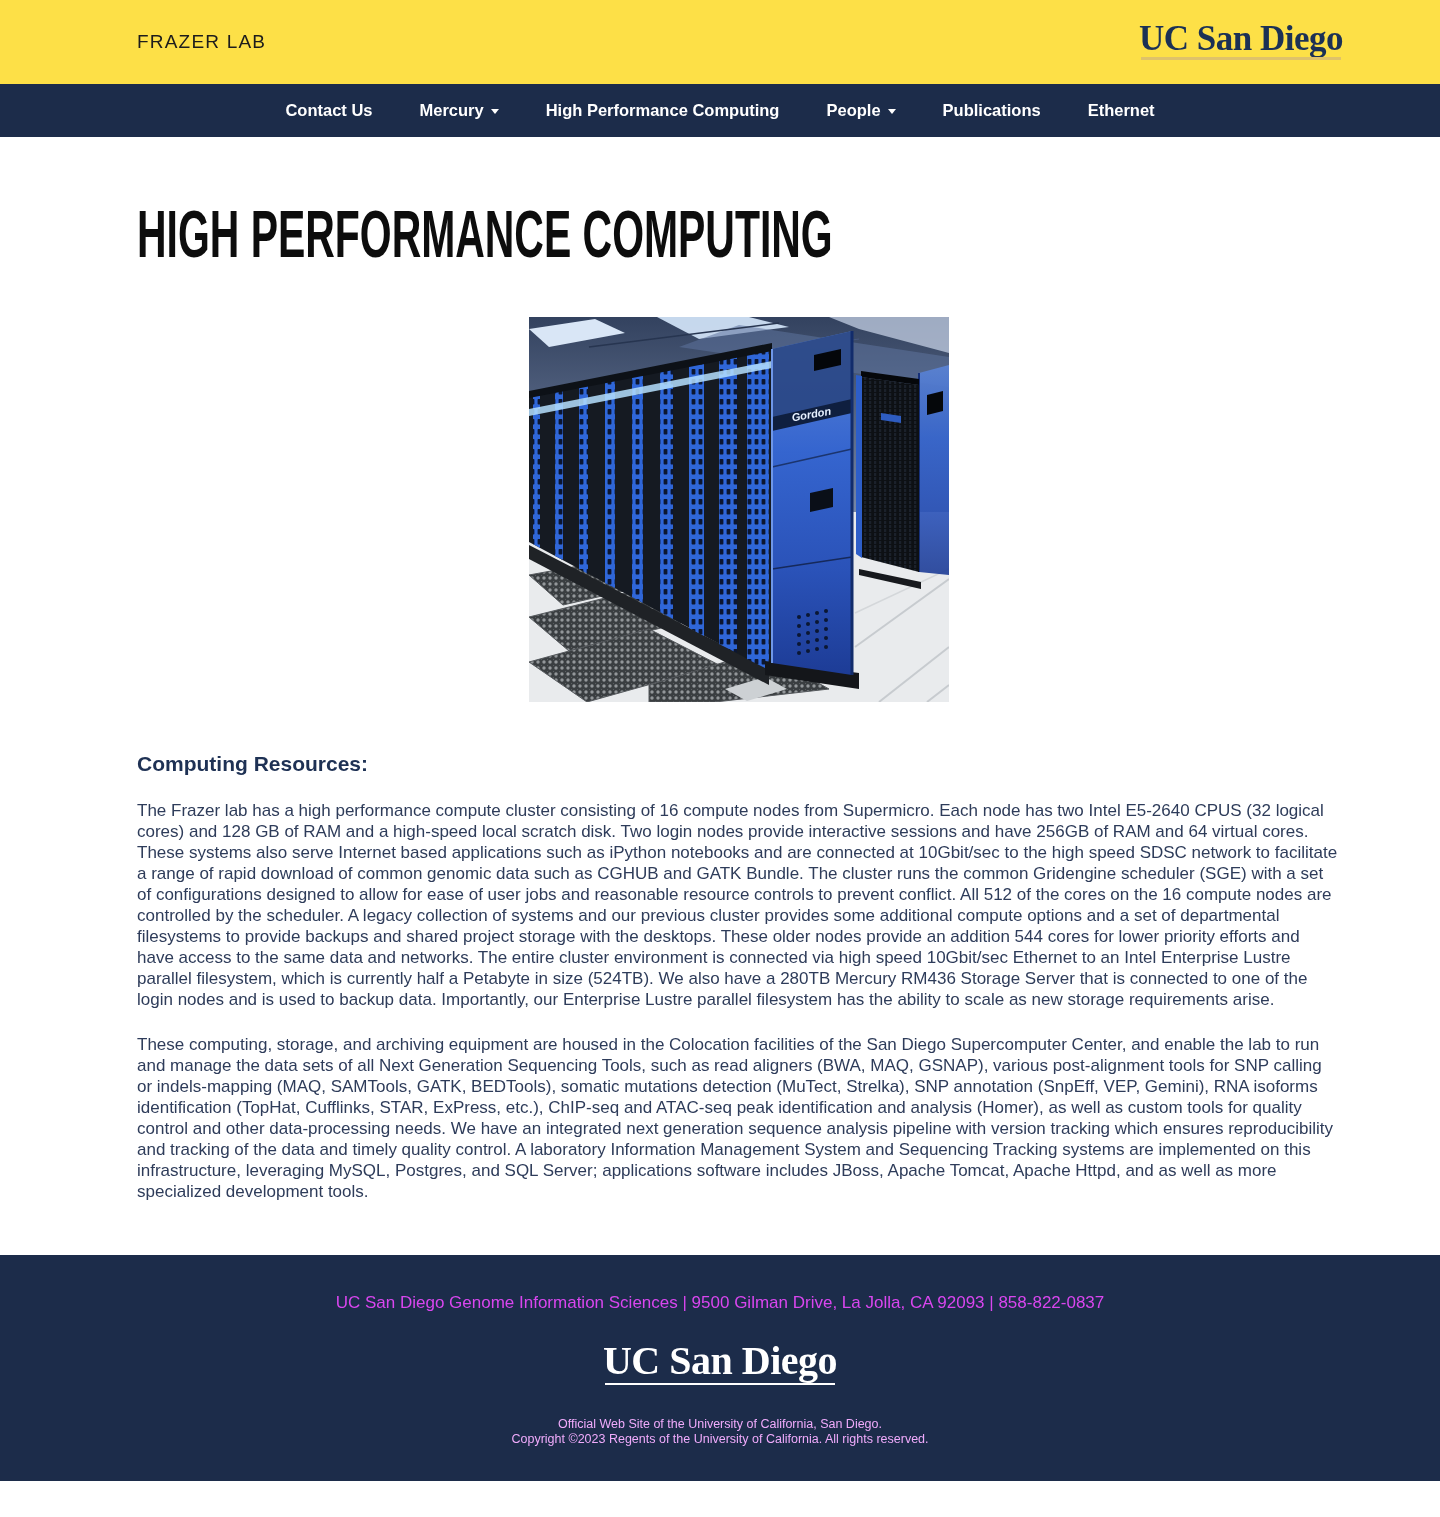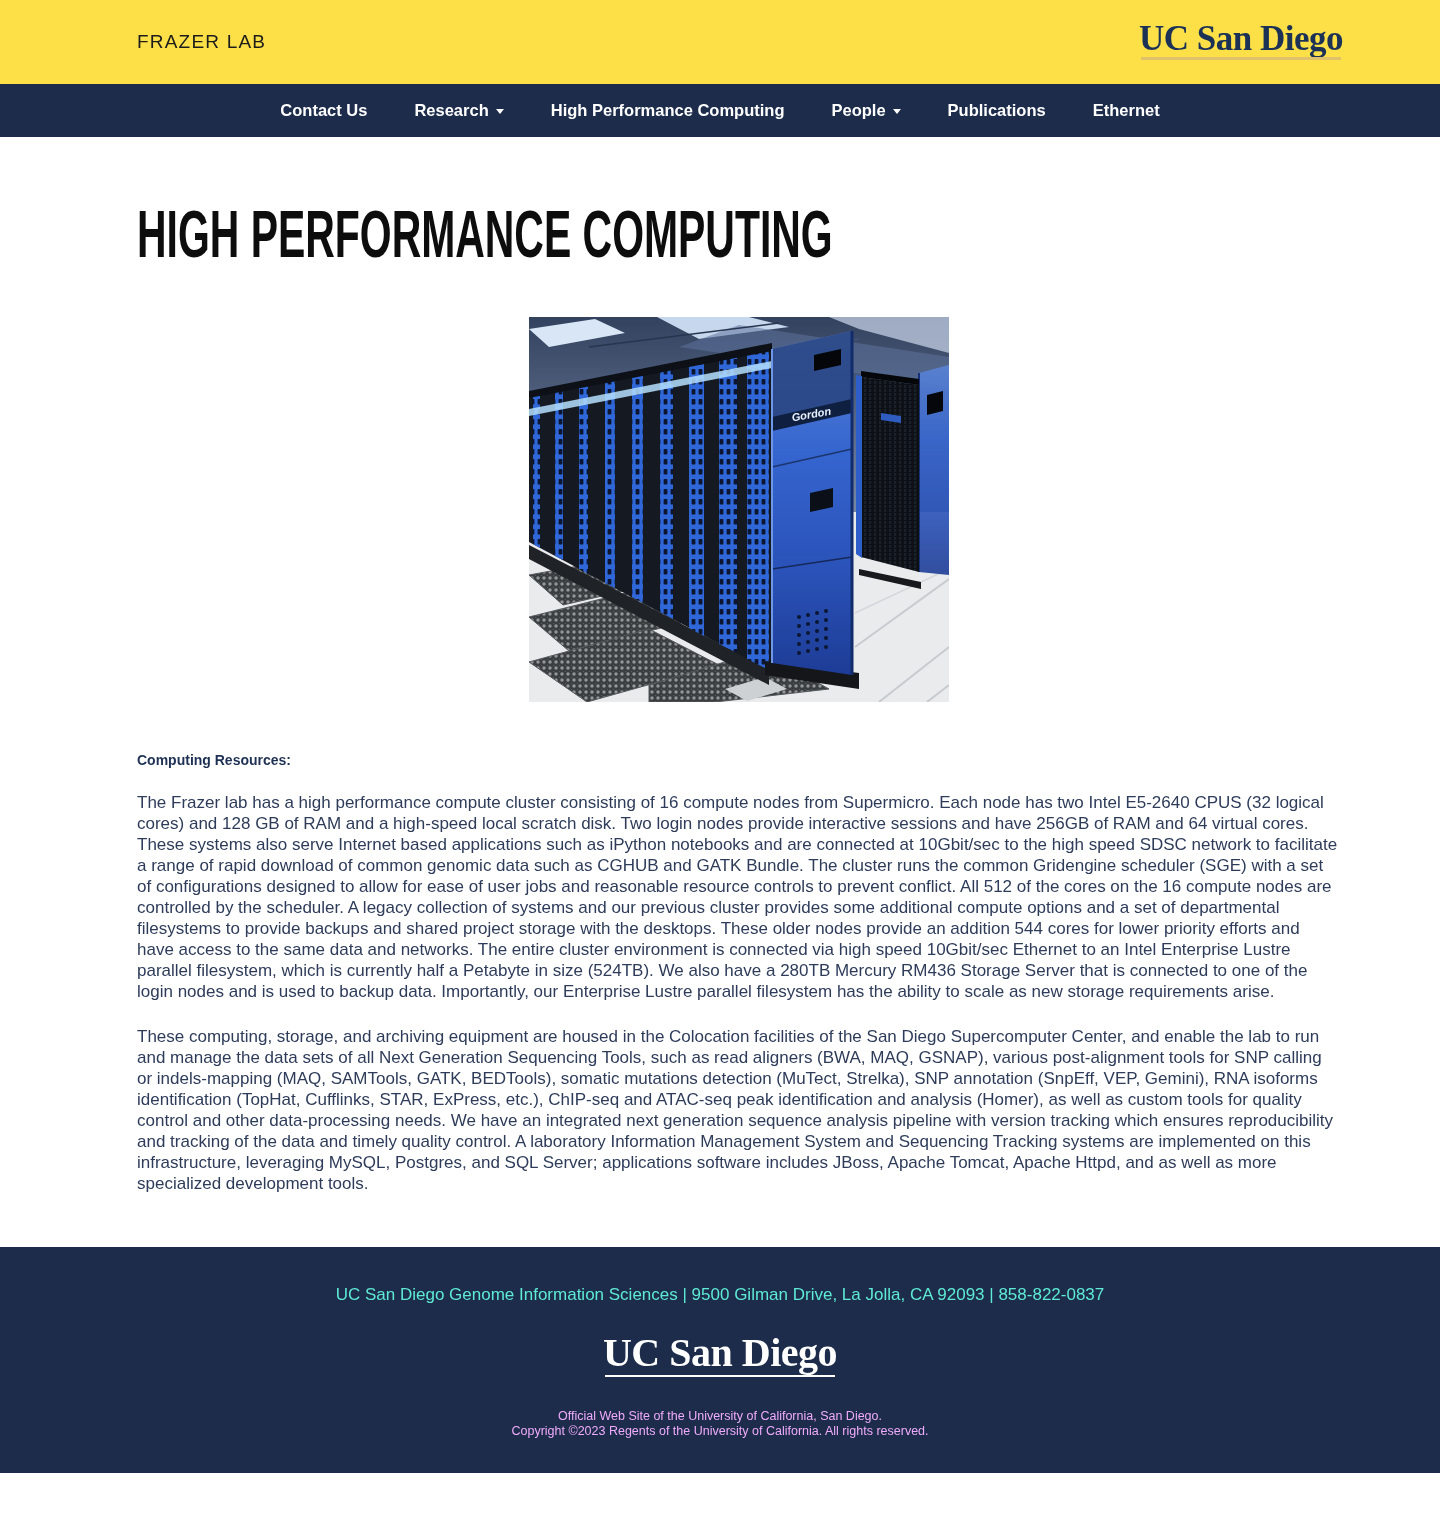--- a/index.html
+++ b/index.html
@@ -103,40 +103,40 @@
   figure.hero {
     margin: 50px 0 0 0;
     width: 420px;
     margin-left: auto;
     margin-right: auto;
   }
   figure.hero svg { display: block; }
 
   h2.section-heading {
     margin: 50px 0 0 0;
-    font-size: 14px;
+    font-size: 21px;
     font-weight: 700;
     color: #1e3154;
   }
   .content p {
     margin: 24px 0 0 0;
     font-size: 17px;
     line-height: 21px;
     color: #2e3c5a;
   }
   .content p + p { }
 
   
   .site-footer {
     background: #1c2c4a;
     text-align: center;
     padding: 38px 0 34px 0;
   }
   .footer-address {
-    color: #5eead4;
+    color: #d946ef;
     font-size: 17px;
     line-height: 20px;
   }
   .footer-logo {
     position: relative;
     display: inline-block;
     margin-top: 28px;
     font-family: "Liberation Serif", serif;
     font-weight: 600;
     font-size: 40px;
@@ -169,21 +169,21 @@
   <div class="ucsd-logo">
     <span>UC San Diego</span>
   </div>
 </header>
 
 <nav class="main-nav">
   <a class="nav-link">
     <span>Contact Us</span>
   </a>
   <a class="nav-link">
-    <span>Research</span>
+    <span>Mercury</span>
     <span class="caret"></span>
   </a>
   <a class="nav-link">
     <span>High Performance Computing</span>
   </a>
   <a class="nav-link">
     <span>People</span>
     <span class="caret"></span>
   </a>
   <a class="nav-link">

